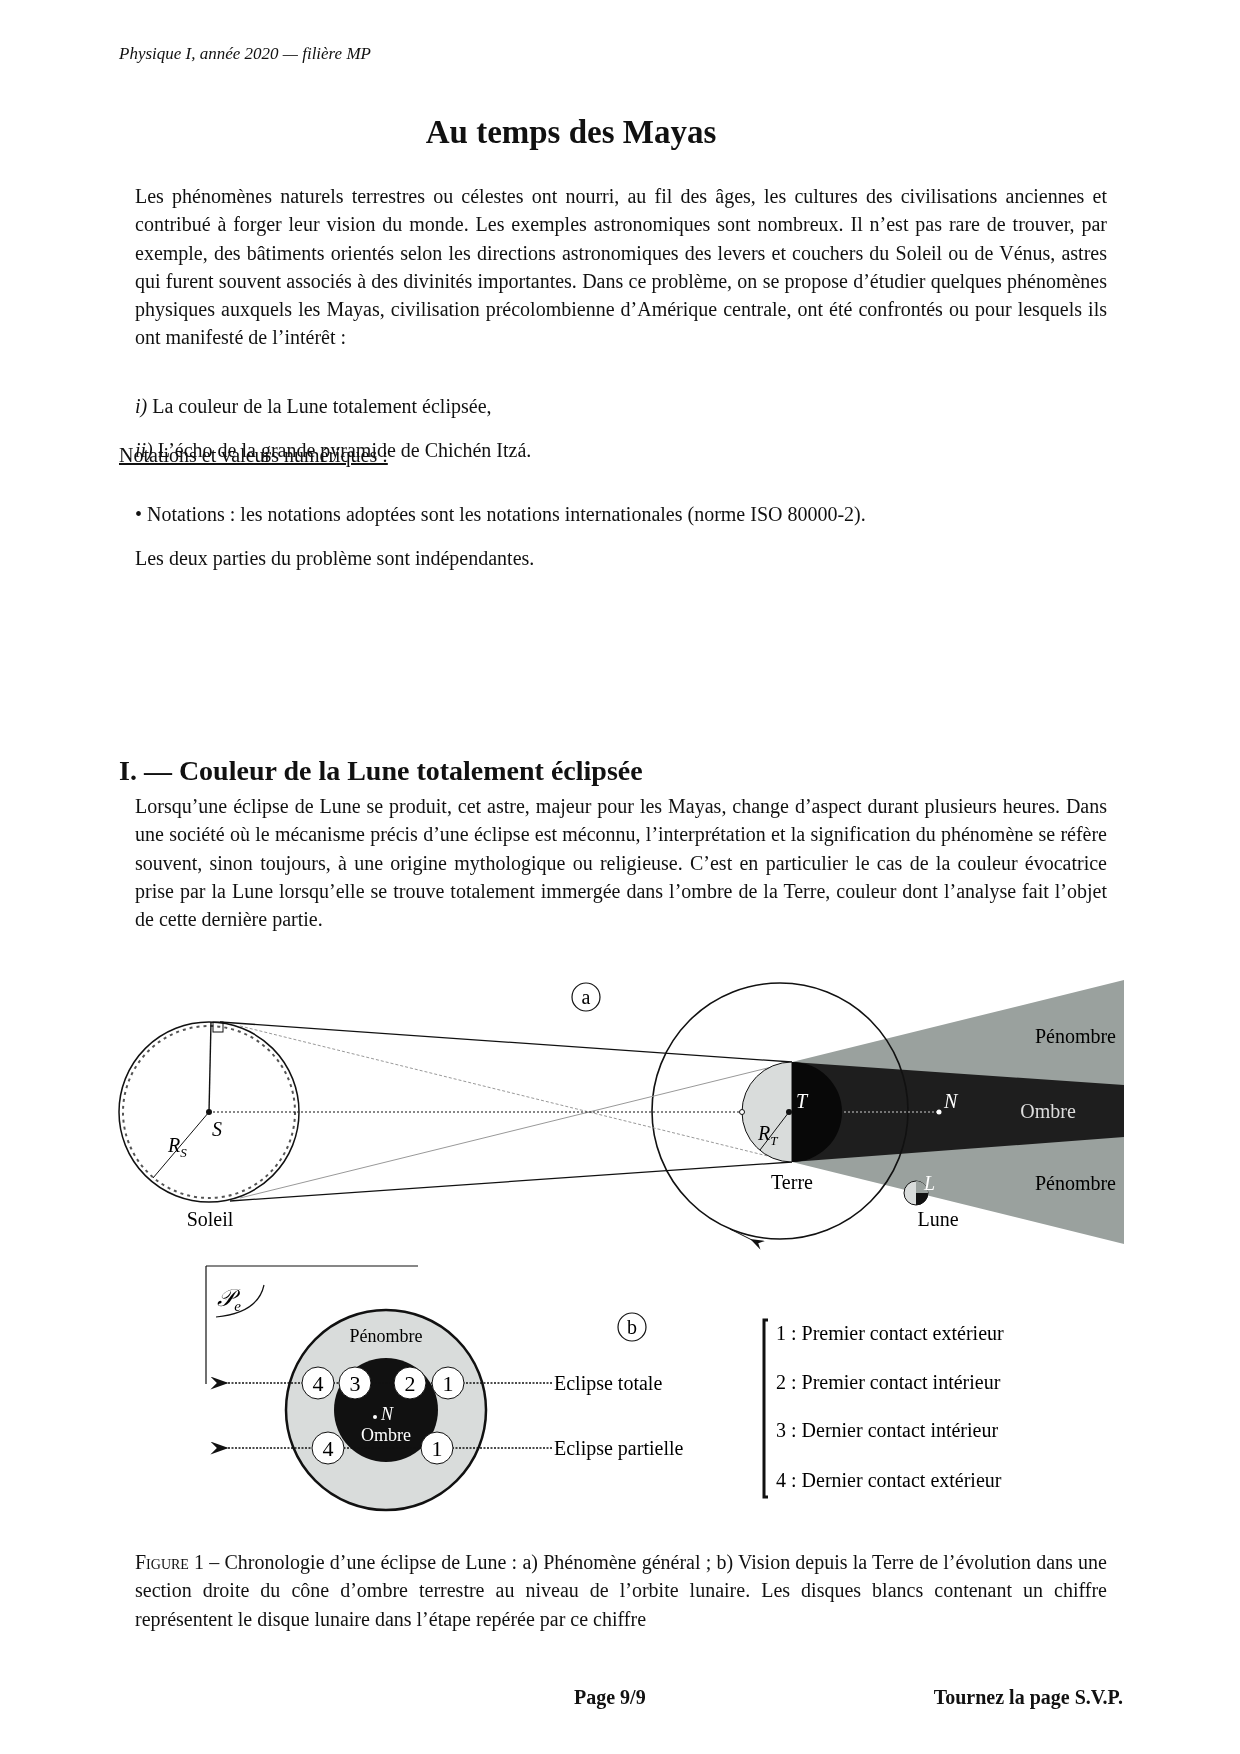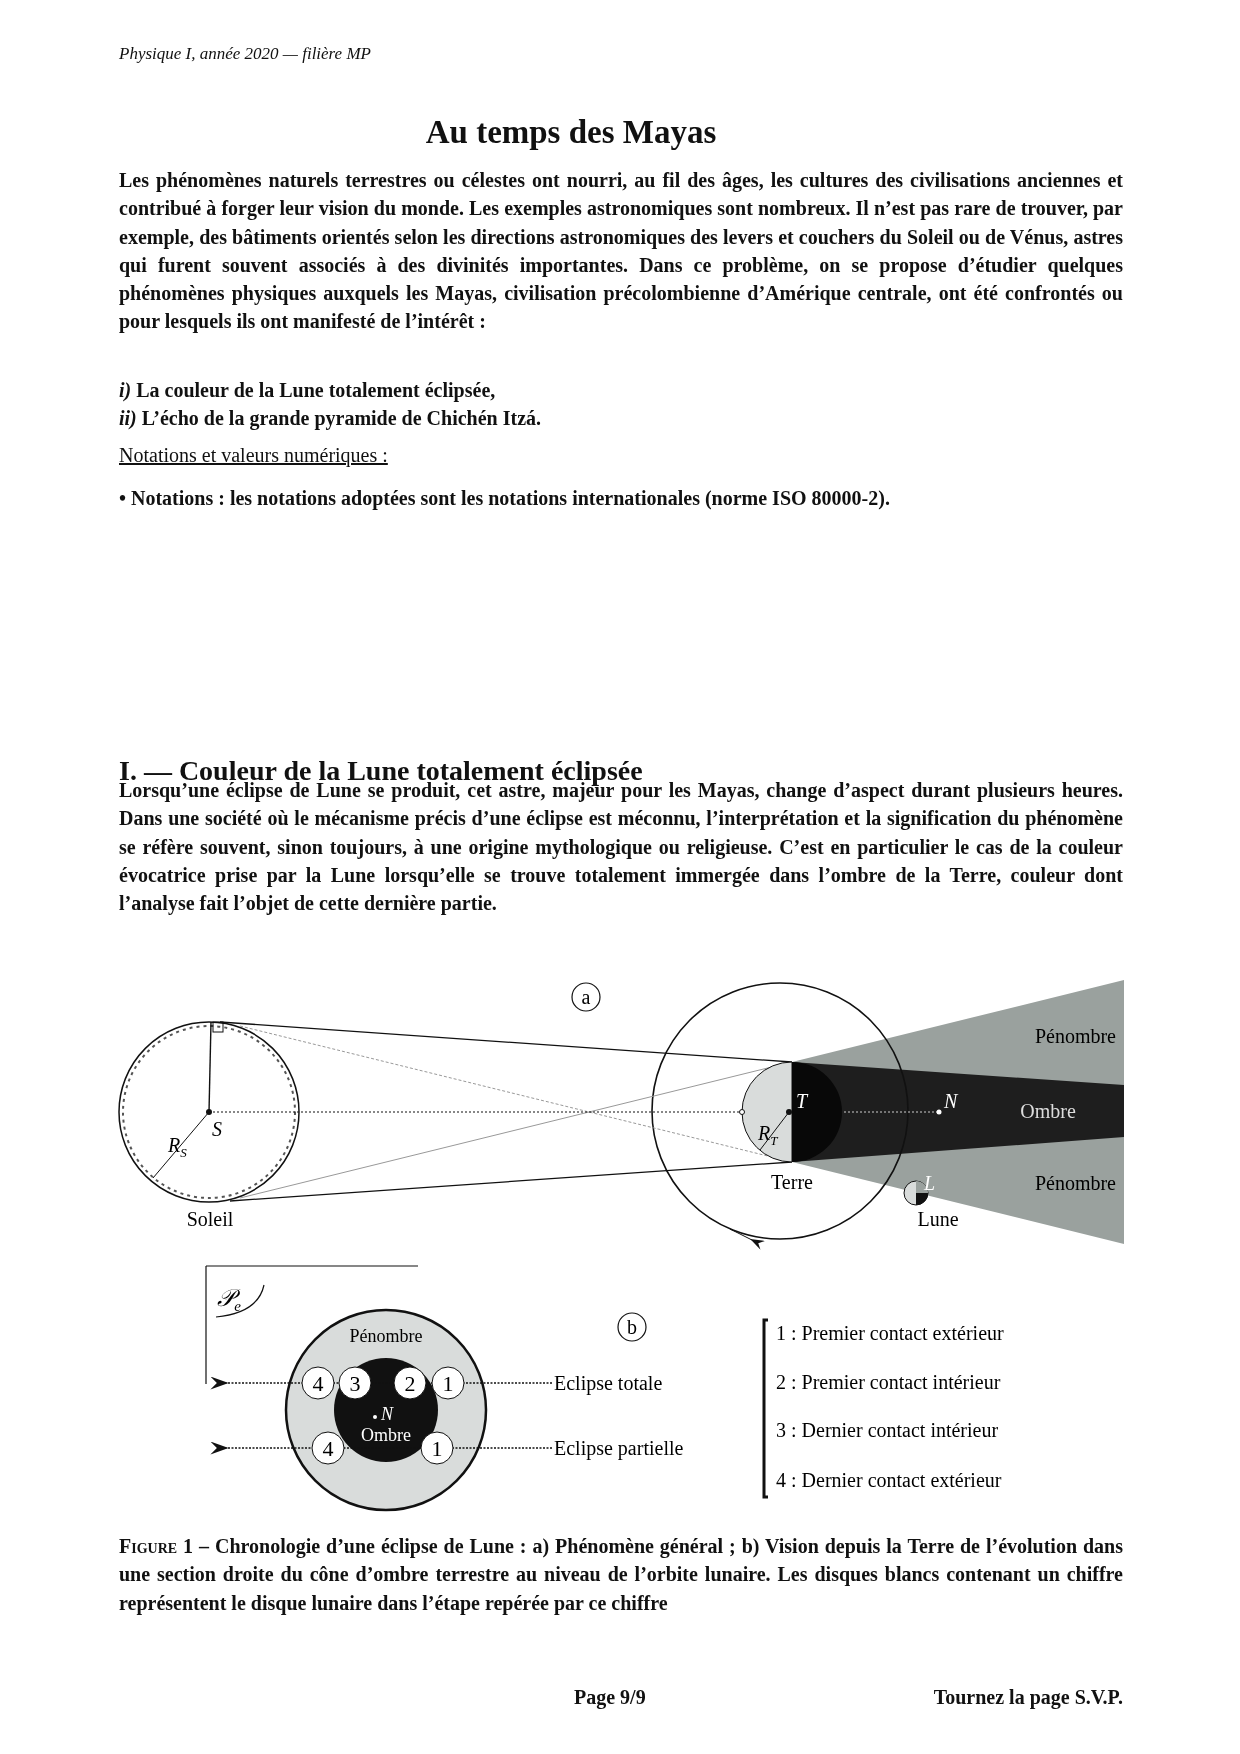--- a/index.html
+++ b/index.html
@@ -4,21 +4,21 @@
 <style>
   html, body { margin: 0; padding: 0; background: #ffffff; }
   body { width: 1240px; height: 1754px; position: relative; overflow: hidden;
          font-family: "DejaVu Serif", "Liberation Serif", serif; color: #111; }
   .header { position: absolute; left: 119px; top: 44px; font-style: italic;
             font-size: 17px; font-family: "Liberation Serif", serif; }
   .title { position: absolute; left: 0; width: 1142px; top: 114px; text-align: center;
            font-weight: bold; font-size: 33px; font-family: "Liberation Serif", serif; }
   .para { position: absolute; left: 119px; width: 1004px; font-size: 20px; line-height: 28.3px;
           text-align: justify; font-family: "Liberation Serif", serif; }
-  .para p { margin: 0; font-weight: bold; }
+  .para p { margin: 16px; }
   .intro { top: 166px; }
   .items { top: 376px; }
   .items i { font-style: italic; }
   .notes-title { position: absolute; left: 119px; top: 444px; font-size: 20px;
                  text-decoration: underline; font-family: "Liberation Serif", serif; }
   .notes { top: 484px; }
   .section-title { position: absolute; left: 119px; top: 726px; font-weight: bold; font-size: 28px;
                    font-family: "Liberation Serif", serif; margin-top: 29px; }
   .section-body { top: 776px; }
   .fig { position: absolute; left: 0; top: 960px; width: 1240px; height: 560px; }
@@ -42,20 +42,21 @@
 
 <div class="para items">
   <p><i>i)</i> <span>La couleur de la Lune totalement éclipsée,</span></p>
   <p><i>ii)</i> <span>L’écho de la grande pyramide de Chichén Itzá.</span></p>
 </div>
 
 <div class="notes-title">Notations et valeurs numériques :</div>
 
 <div class="para notes">
   <p>• Notations : les notations adoptées sont les notations internationales (norme ISO 80000-2).</p>
+  <p>Les deux parties du problème sont indépendantes.</p>
 </div>
 
 <div class="section-title">I. — Couleur de la Lune totalement éclipsée</div>
 <div class="para section-body">
   <p>Lorsqu’une éclipse de Lune se produit, cet astre, majeur pour les Mayas, change d’aspect durant plusieurs heures. Dans une société où le mécanisme précis d’une éclipse est méconnu, l’interprétation et la signification du phénomène se réfère souvent, sinon toujours, à une origine mythologique ou religieuse. C’est en particulier le cas de la couleur évocatrice prise par la Lune lorsqu’elle se trouve totalement immergée dans l’ombre de la Terre, couleur dont l’analyse fait l’objet de cette dernière partie.</p>
 </div>
 
 <div class="fig">
   <svg width="1240" height="560" viewBox="0 960 1240 560" xmlns="http://www.w3.org/2000/svg">
     <defs>

